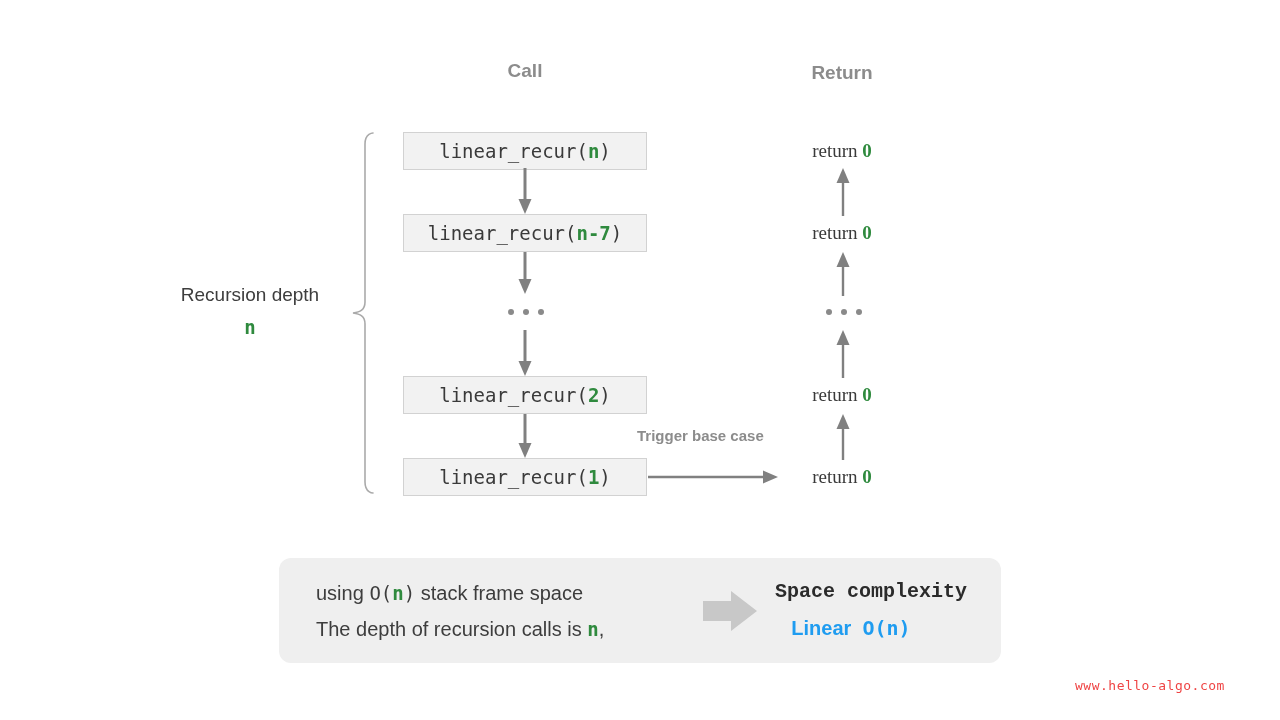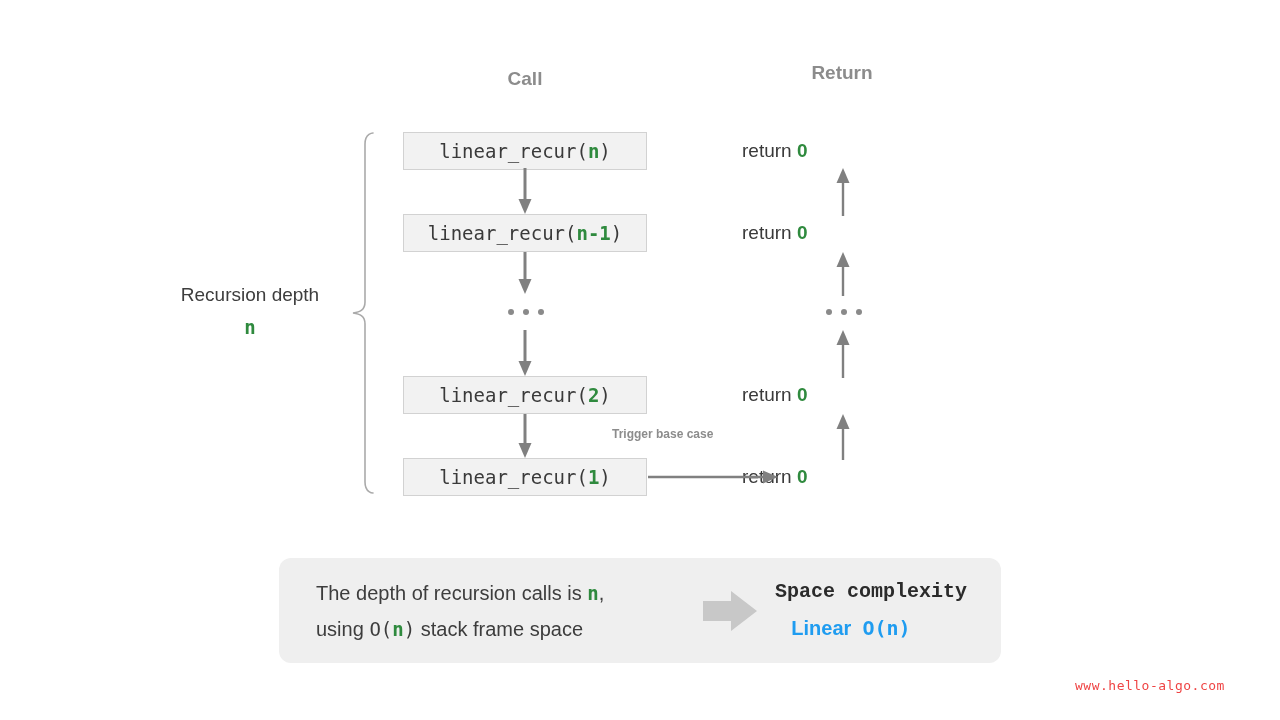--- a/index.html
+++ b/index.html
@@ -47,24 +47,25 @@
     font-family: "DejaVu Sans Mono", monospace;
     font-size: 19px;
     color: #3a3a3a;
     letter-spacing: 0px;
     white-space: nowrap;
   }
   .frame-box .arg { color: #2f8a3e; font-weight: bold; }
 
   
   .ret {
-    font-family: Liberation Sans, sans-serif;
+    font-family: Liberation Serif, serif;
     font-size: 19px;
     color: #3a3a3a;
     white-space: nowrap;
+    text-align: center;
   }
   .ret .val { color: #2f8a3e; font-weight: bold; }
 
   
   .dots {
     display: flex;
     gap: 9px;
     align-items: center;
   }
   .dots i {
@@ -72,23 +73,24 @@
     width: 6px;
     height: 6px;
     border-radius: 50%;
     background: #8a8a8a;
   }
 
   
   .trigger-label {
     font-family: "Liberation Sans", sans-serif;
     font-weight: bold;
-    font-size: 12px;
+    font-size: 15px;
     color: #8c8c8c;
     white-space: nowrap;
+    margin-left: 25px;
   }
   .depth-label {
     font-family: "Liberation Sans", sans-serif;
     font-size: 19px;
     color: #3d3d3d;
     text-align: center;
     white-space: nowrap;
     line-height: 1.0;
   }
   .depth-label .mono-green {
@@ -142,42 +144,42 @@
     letter-spacing: 0.5px;
   }
 
   svg { overflow: visible; }
 </style>
 </head>
 <body>
 
 <div id="stage">
 
-  <div class="abs col-head" style="left:425px; top:68px; width:200px;">Call</div>
+  <div class="abs col-head" style="left:425px; top:60px; width:200px;">Call</div>
   <div class="abs col-head" style="left:742px; top:62px; width:200px;">Return</div>
 
   <svg class="abs" style="left:345px; top:120px;" width="45" height="390">
     <path d="M 28 13 C 28 13, 20 13, 20 24 L 20 182 C 20 190, 15 192, 8 193
              C 15 194, 20 196, 20 204 L 20 362 C 20 373, 28 373, 28 373" fill="none" stroke="#aaaaaa" stroke-width="1.6" stroke-linecap="round"></path>
   </svg>
 
   <div class="abs depth-label" style="left:140px; top:285px; width:220px;">
     <div>Recursion depth</div>
     <div class="mono-green" style="margin-top:14px;">n</div>
   </div>
 
   <div class="abs frame-box" style="left:403px; top:132px;">
     <span>linear_recur(</span>
       <span class="arg">n</span>
       <span>)</span>
   </div>
 
   <div class="abs frame-box" style="left:403px; top:214px;">
     <span>linear_recur(</span>
-      <span class="arg">n-1</span>
+      <span class="arg">n-7</span>
       <span>)</span>
   </div>
 
   <div class="abs frame-box" style="left:403px; top:376px;">
     <span>linear_recur(</span>
       <span class="arg">2</span>
       <span>)</span>
   </div>
 
   <div class="abs frame-box" style="left:403px; top:458px;">
@@ -258,24 +260,24 @@
 
   <svg class="abs" style="left:648px; top:466px;" width="140" height="22">
     <line x1="0" y1="11" x2="118" y2="11" stroke="#808080" stroke-width="2.6"></line>
     <polygon points="130,11 115,4.5 115,17.5" fill="#808080"></polygon>
   </svg>
 
   <div class="abs summary" style="left:279px; top:558px;">
 
     <div class="abs sum-left" style="left:37px; top:17px;">
       <div>
-        <span>The depth of recursion calls is </span><span class="gn">n</span><span>,</span>
+        <span>using </span><span class="mono">O(</span><span class="gn">n</span><span class="mono">)</span><span> stack frame space</span>
       </div>
       <div>
-        <span>using </span><span class="mono">O(</span><span class="gn">n</span><span class="mono">)</span><span> stack frame space</span>
+        <span>The depth of recursion calls is </span><span class="gn">n</span><span>,</span>
       </div>
     </div>
 
     <svg class="abs" style="left:424px; top:31px;" width="56" height="44">
       <polygon points="0,12 28,12 28,2 54,22 28,42 28,32 0,32" fill="#c8c8c8"></polygon>
     </svg>
 
     <div class="abs sum-title" style="left:492px; top:22px; width:200px;">Space complexity</div>
 
     <div class="abs sum-result" style="left:472px; top:58px; width:200px;">

